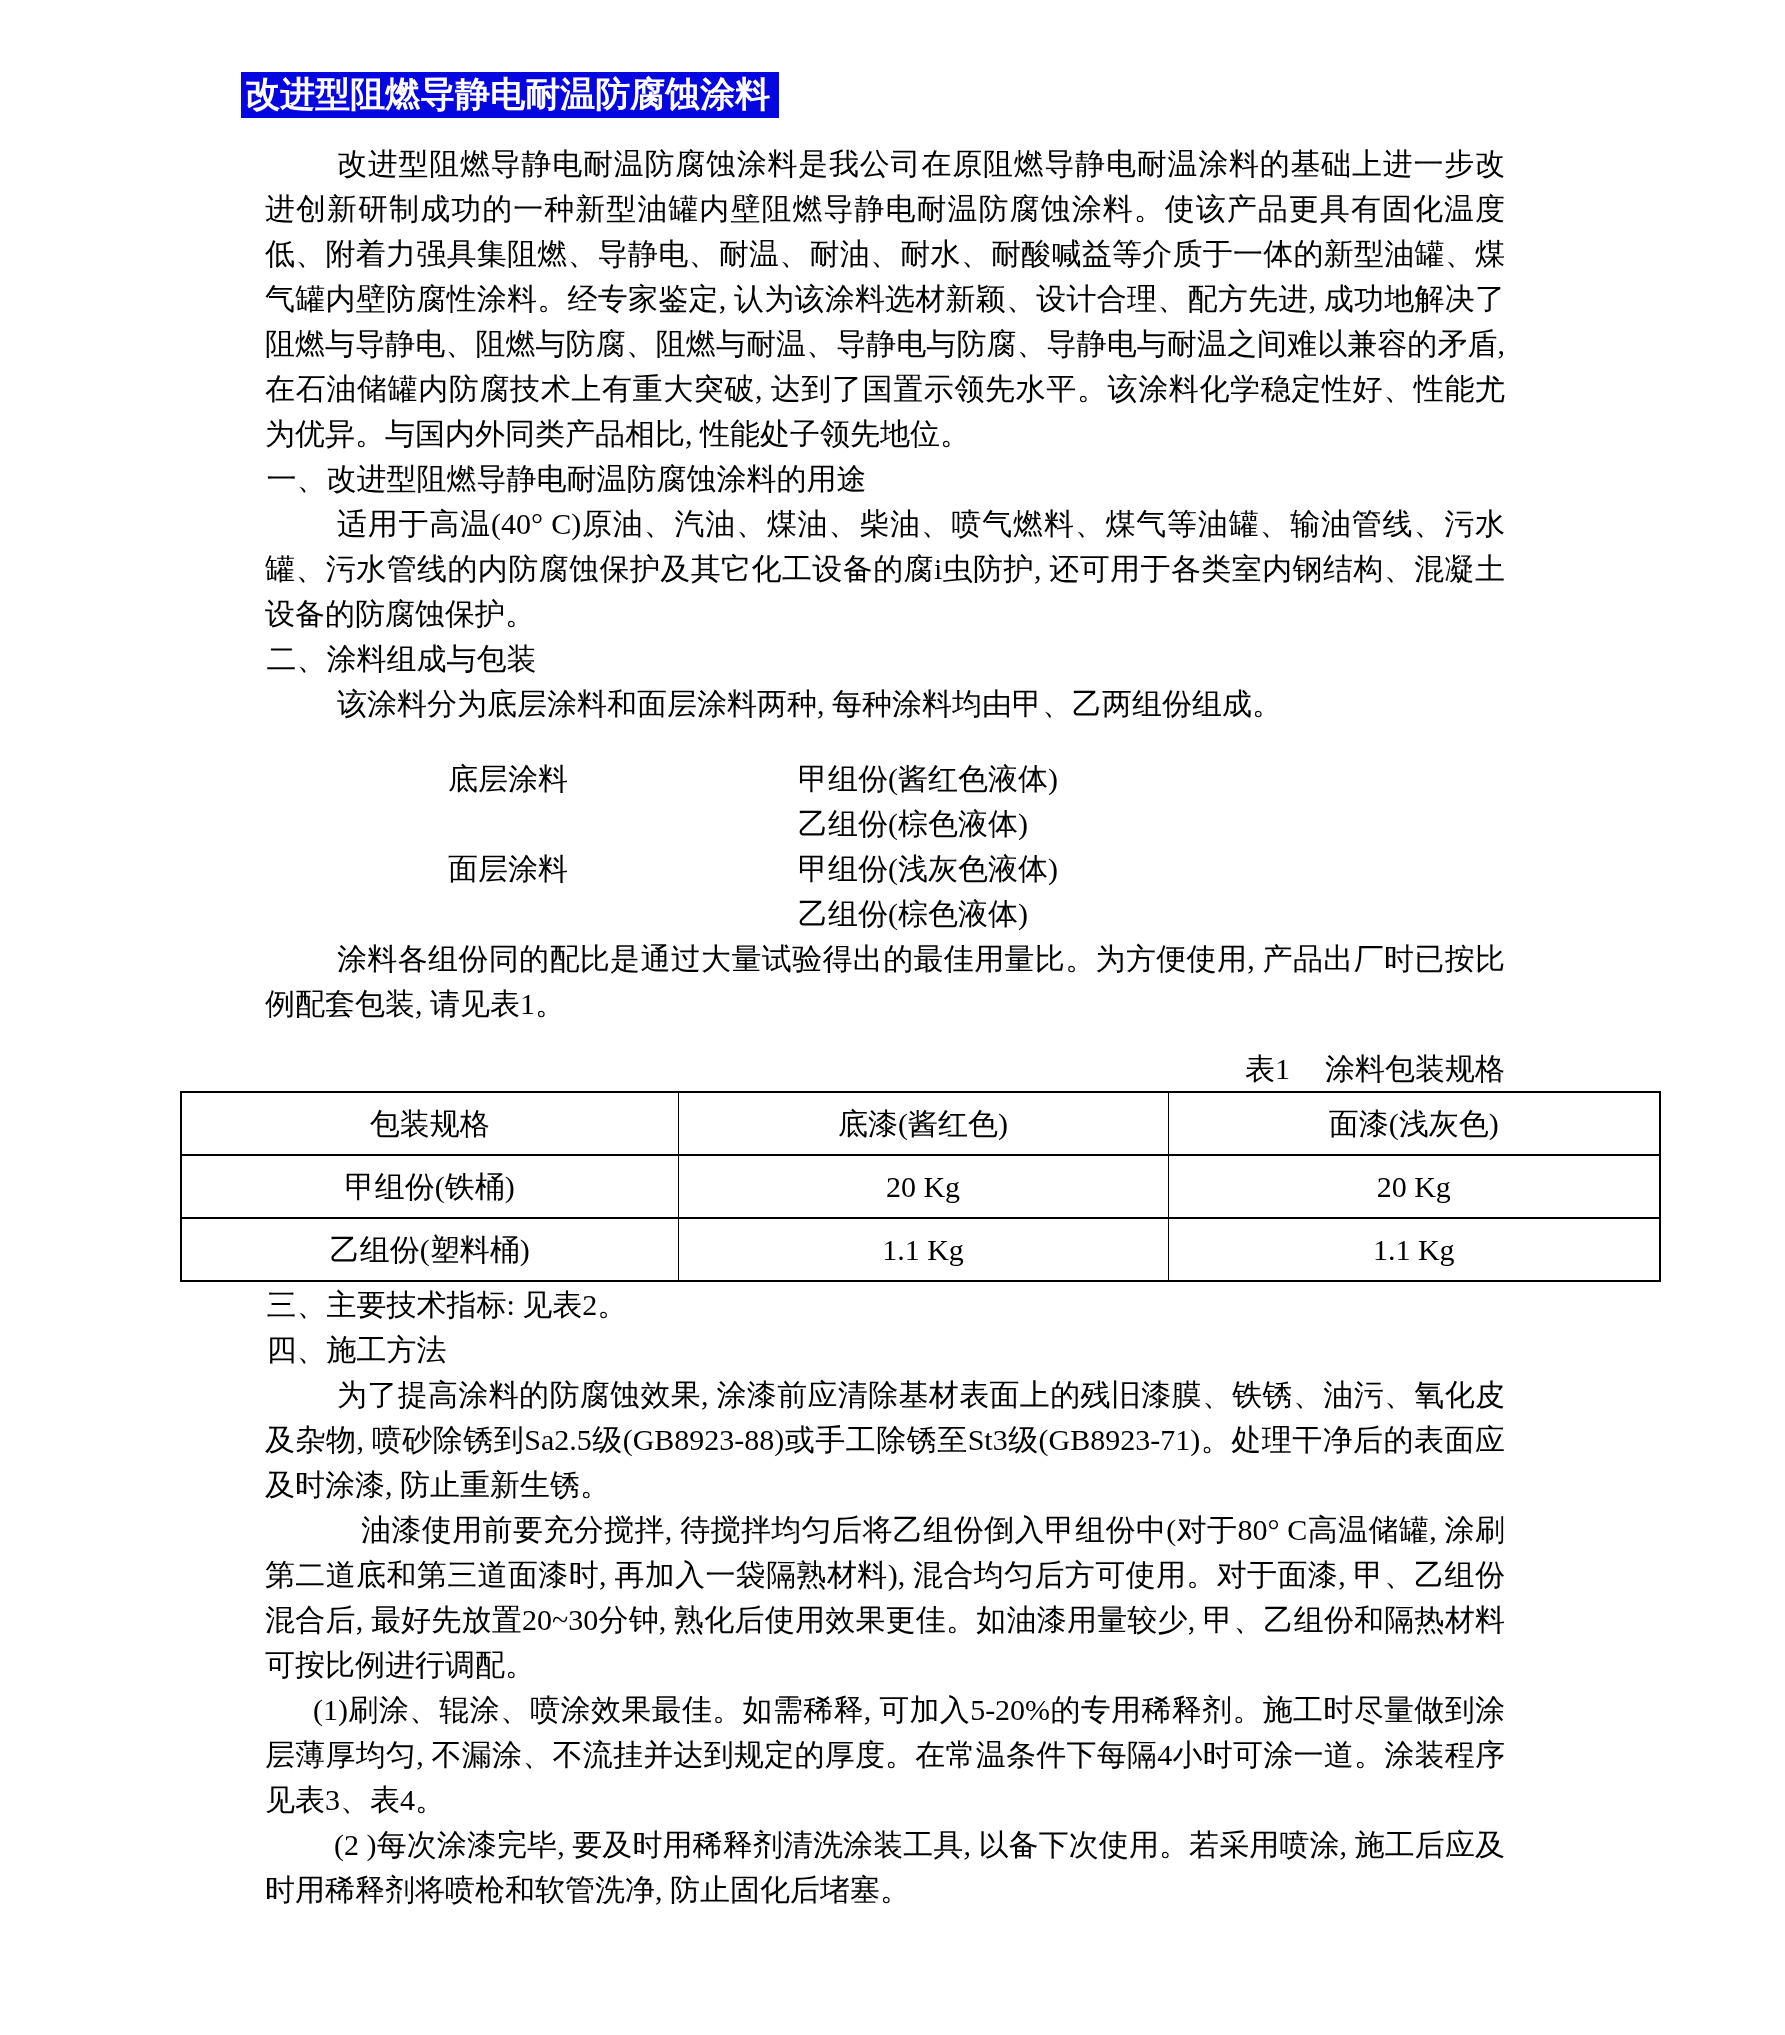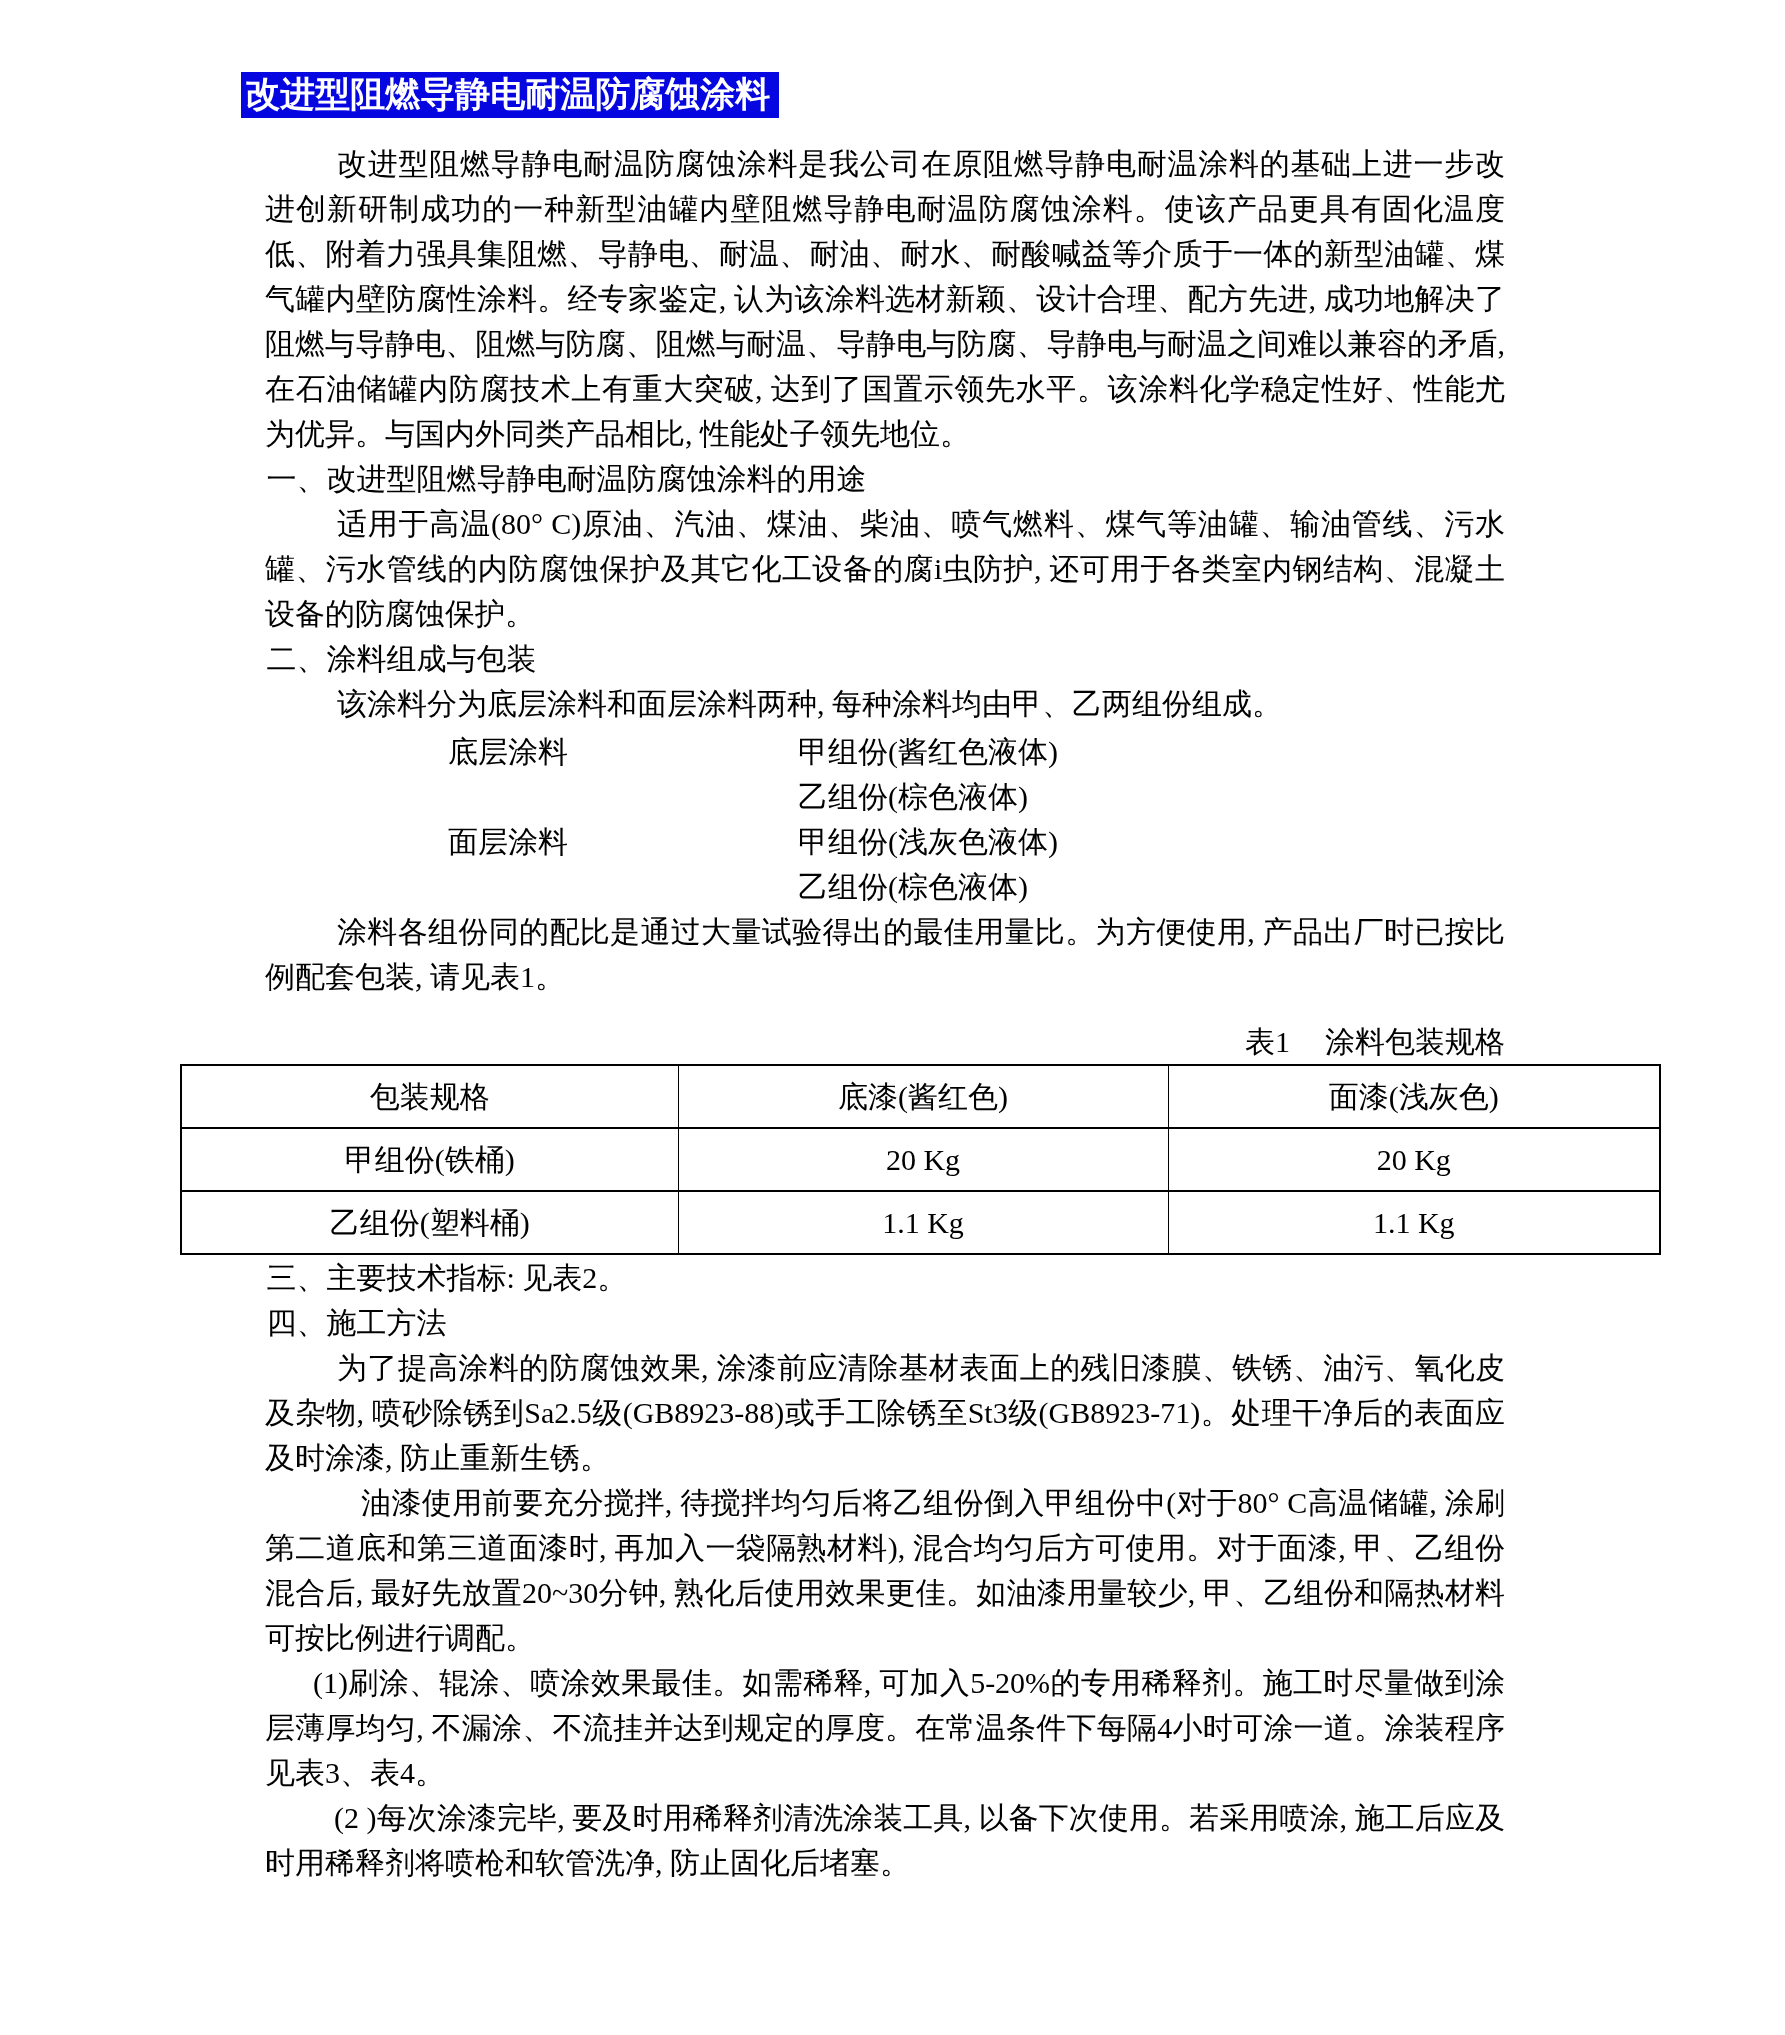--- a/index.html
+++ b/index.html
@@ -30,21 +30,21 @@
   .gap-top-s{ margin-top:7.2px; }
   .gap-top-m{ margin-top:11.5px; }
   .gap-top-l{ margin-top:17.3px; }
   .gap-top-xl{ margin-top:26px; }
   .ind-a{ text-indent:72px; }
   .ind-b{ text-indent:96px; }
   .ind-c{ text-indent:48px; }
   .ind-d{ text-indent:69px; }
   h2.sec{ margin:0; padding-left:1.4px; font-size:30px; line-height:45px; font-weight:normal; text-align:left; }
   .subhead{ margin:0; padding-left:112px; line-height:45px; text-align:left; }
-  .comp-list{ margin-top:3px; }
+  .comp-list{ margin-top:30px; }
   .comp-row{ padding-left:183px; line-height:45px; text-align:left; }
   .comp-label{ display:inline-block; width:350px; }
   .tbl-caption{ margin-top:20px; padding-left:236px; text-align:right; line-height:45px; }
   .tbl-caption .cap-label{ margin-right:35px; }
   table.spec{
     border-collapse:collapse;
     table-layout:fixed;
     margin-left:-85px;
     width:1478px;
     border:2.2px solid #000;
@@ -65,21 +65,21 @@
 </head>
 <body>
 
 <div class="page">
 
   <h1 class="doc-title">改进型阻燃导静电耐温防腐蚀涂料</h1>
 
   <p class="para ind-a gap-top-l">改进型阻燃导静电耐温防腐蚀涂料是我公司在原阻燃导静电耐温涂料的基础上进一步改进创新研制成功的一种新型油罐内壁阻燃导静电耐温防腐蚀涂料。使该产品更具有固化温度低、附着力强具集阻燃、导静电、耐温、耐油、耐水、耐酸喊益等介质于一体的新型油罐、煤气罐内壁防腐性涂料。经专家鉴定, 认为该涂料选材新颖、设计合理、配方先进, 成功地解决了阻燃与导静电、阻燃与防腐、阻燃与耐温、导静电与防腐、导静电与耐温之间难以兼容的矛盾, 在石油储罐内防腐技术上有重大突破, 达到了国置示领先水平。该涂料化学稳定性好、性能尤为优异。与国内外同类产品相比, 性能处子领先地位。</p>
 
   <h2 class="sec gap-top-s">一、改进型阻燃导静电耐温防腐蚀涂料的用途</h2>
-  <p class="para ind-a">适用于高温(80° C)原油、汽油、煤油、柴油、喷气燃料、煤气等油罐、输油管线、污水罐、污水管线的内防腐蚀保护及其它化工设备的腐i虫防护, 还可用于各类室内钢结构、混凝土设备的防腐蚀保护。</p>
+  <p class="para ind-a">适用于高温(40° C)原油、汽油、煤油、柴油、喷气燃料、煤气等油罐、输油管线、污水罐、污水管线的内防腐蚀保护及其它化工设备的腐i虫防护, 还可用于各类室内钢结构、混凝土设备的防腐蚀保护。</p>
 
   <h2 class="sec gap-top-m">二、涂料组成与包装</h2>
   <p class="para ind-a">该涂料分为底层涂料和面层涂料两种, 每种涂料均由甲、乙两组份组成。</p>
 
   <div class="comp-list">
     <div class="comp-row">
       <span class="comp-label">底层涂料</span><span>甲组份(酱红色液体)</span>
     </div>
     <div class="comp-row">
       <span class="comp-label"></span><span>乙组份(棕色液体)</span>

